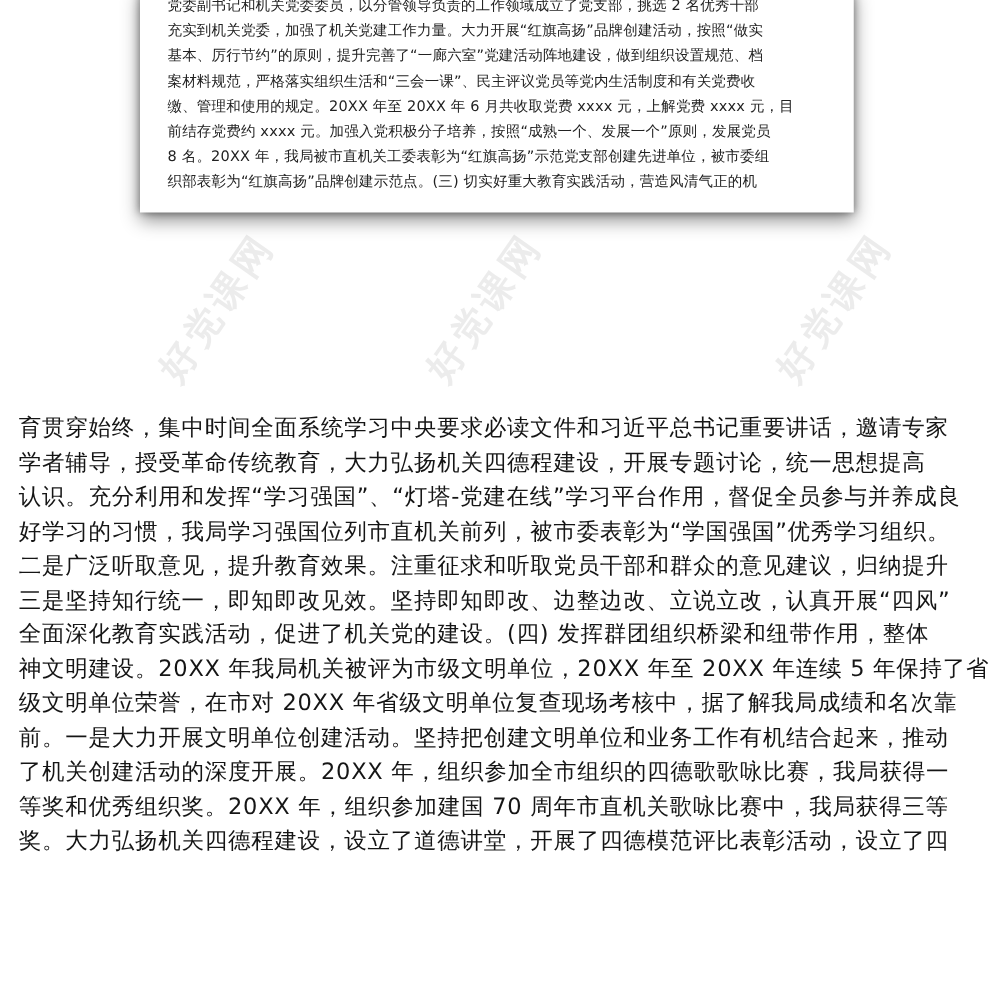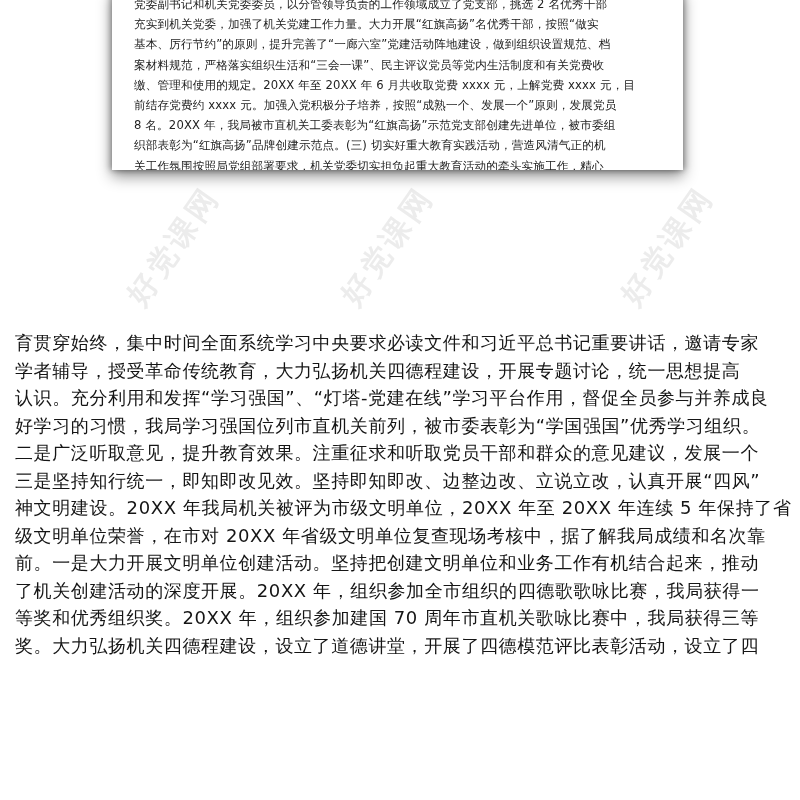--- a/index.html
+++ b/index.html
@@ -68,38 +68,38 @@
 </head>
 <body>
 
 <div class="watermark" style="left:118px; top:290px;">好党课网</div>
 <div class="watermark" style="left:332px; top:290px;">好党课网</div>
 <div class="watermark" style="left:612px; top:290px;">好党课网</div>
 
 <div class="page-card">
   <div class="card-text">
     <div class="card-line">党委副书记和机关党委委员，以分管领导负责的工作领域成立了党支部，挑选 2 名优秀干部</div>
-    <div class="card-line">充实到机关党委，加强了机关党建工作力量。大力开展“红旗高扬”名优秀干部，按照“做实</div>
+    <div class="card-line">充实到机关党委，加强了机关党建工作力量。大力开展“红旗高扬”品牌创建活动，按照“做实</div>
     <div class="card-line">基本、厉行节约”的原则，提升完善了“一廊六室”党建活动阵地建设，做到组织设置规范、档</div>
     <div class="card-line">案材料规范，严格落实组织生活和“三会一课”、民主评议党员等党内生活制度和有关党费收</div>
     <div class="card-line">缴、管理和使用的规定。20XX 年至 20XX 年 6 月共收取党费 xxxx 元，上解党费 xxxx 元，目</div>
     <div class="card-line">前结存党费约 xxxx 元。加强入党积极分子培养，按照“成熟一个、发展一个”原则，发展党员</div>
     <div class="card-line">8 名。20XX 年，我局被市直机关工委表彰为“红旗高扬”示范党支部创建先进单位，被市委组</div>
     <div class="card-line">织部表彰为“红旗高扬”品牌创建示范点。(三) 切实好重大教育实践活动，营造风清气正的机</div>
-    <div class="card-line">关工作氛围按照局党组部署要求，机关党委切实担负起重大教育活动的牵头实施工作，精心</div>
 
   </div>
 </div>
 
 <div class="body-text">
   <div class="body-line">育贯穿始终，集中时间全面系统学习中央要求必读文件和习近平总书记重要讲话，邀请专家</div>
   <div class="body-line">学者辅导，授受革命传统教育，大力弘扬机关四德程建设，开展专题讨论，统一思想提高</div>
   <div class="body-line">认识。充分利用和发挥“学习强国”、“灯塔-党建在线”学习平台作用，督促全员参与并养成良</div>
   <div class="body-line">好学习的习惯，我局学习强国位列市直机关前列，被市委表彰为“学国强国”优秀学习组织。</div>
-  <div class="body-line">二是广泛听取意见，提升教育效果。注重征求和听取党员干部和群众的意见建议，发展一个</div>
+  <div class="body-line">二是广泛听取意见，提升教育效果。注重征求和听取党员干部和群众的意见建议，归纳提升</div>
   <div class="body-line">三是坚持知行统一，即知即改见效。坚持即知即改、边整边改、立说立改，认真开展“四风”</div>
+  <div class="body-line">全面深化教育实践活动，促进了机关党的建设。(四) 发挥群团组织桥梁和纽带作用，整体</div>
   <div class="body-line">神文明建设。20XX 年我局机关被评为市级文明单位，20XX 年至 20XX 年连续 5 年保持了省</div>
   <div class="body-line">级文明单位荣誉，在市对 20XX 年省级文明单位复查现场考核中，据了解我局成绩和名次靠</div>
   <div class="body-line">前。一是大力开展文明单位创建活动。坚持把创建文明单位和业务工作有机结合起来，推动</div>
   <div class="body-line">了机关创建活动的深度开展。20XX 年，组织参加全市组织的四德歌歌咏比赛，我局获得一</div>
   <div class="body-line">等奖和优秀组织奖。20XX 年，组织参加建国 70 周年市直机关歌咏比赛中，我局获得三等</div>
   <div class="body-line">奖。大力弘扬机关四德程建设，设立了道德讲堂，开展了四德模范评比表彰活动，设立了四</div>
 </div>
 
 </body></html>

